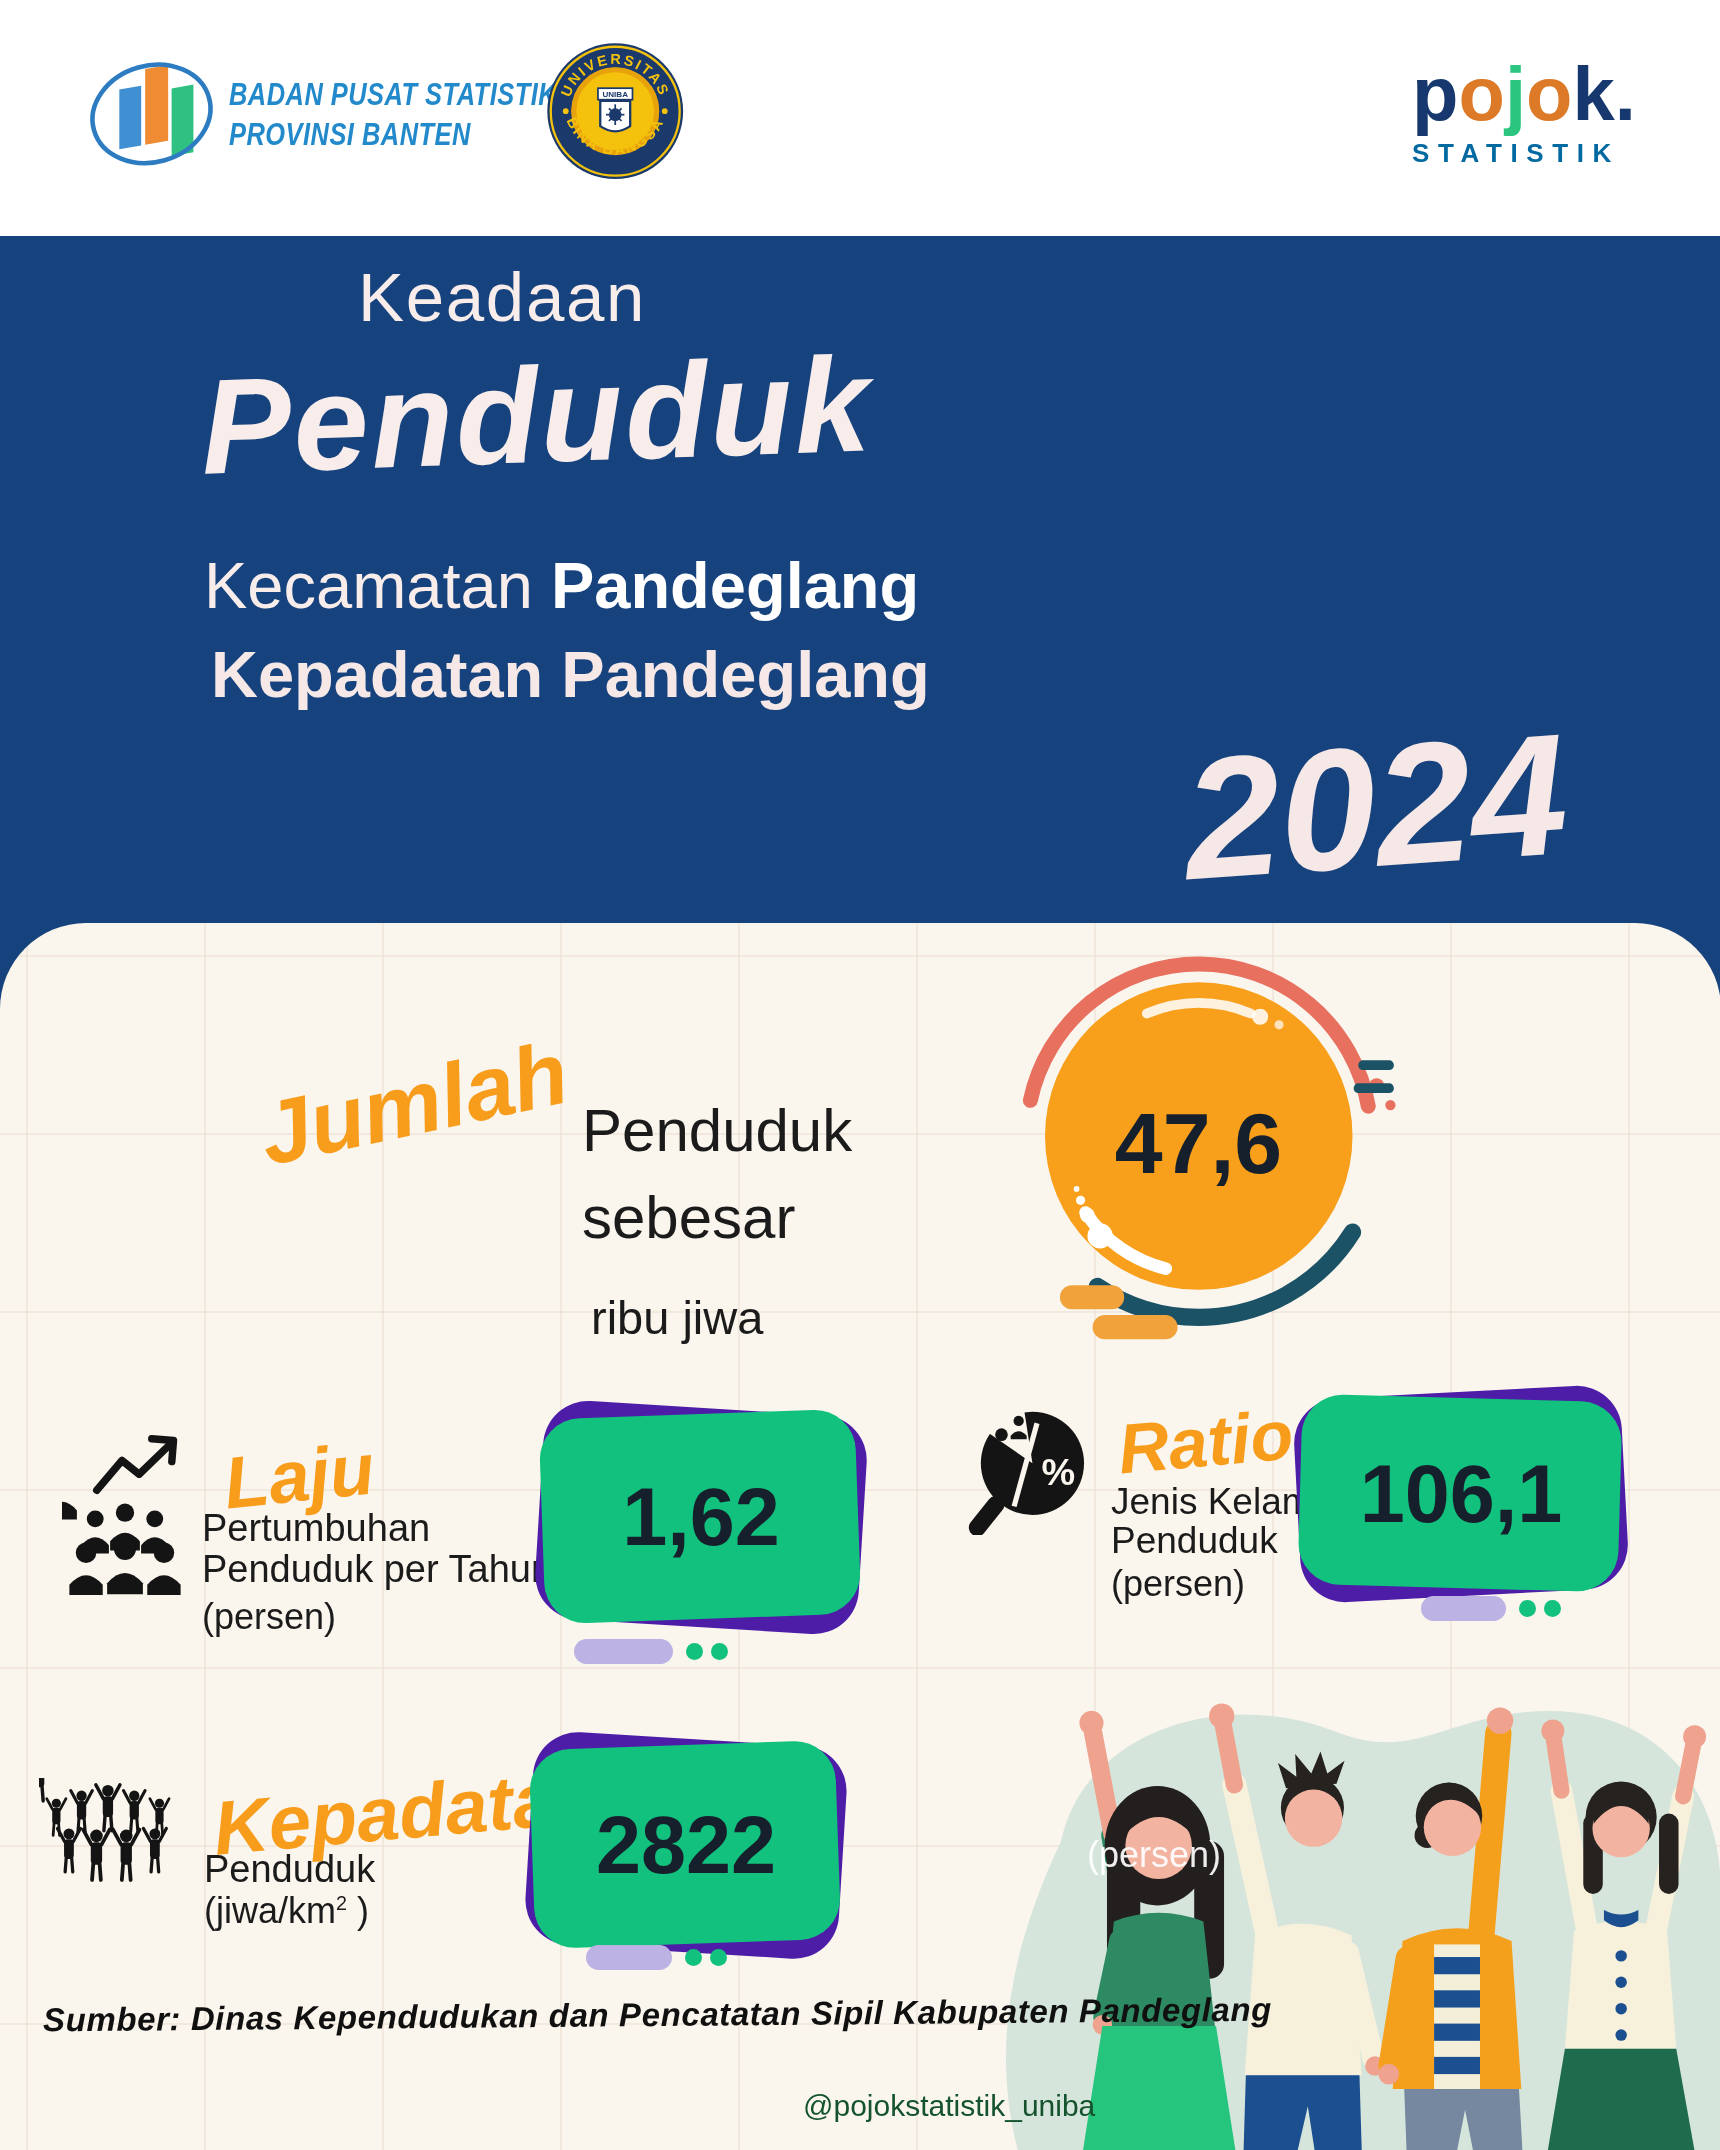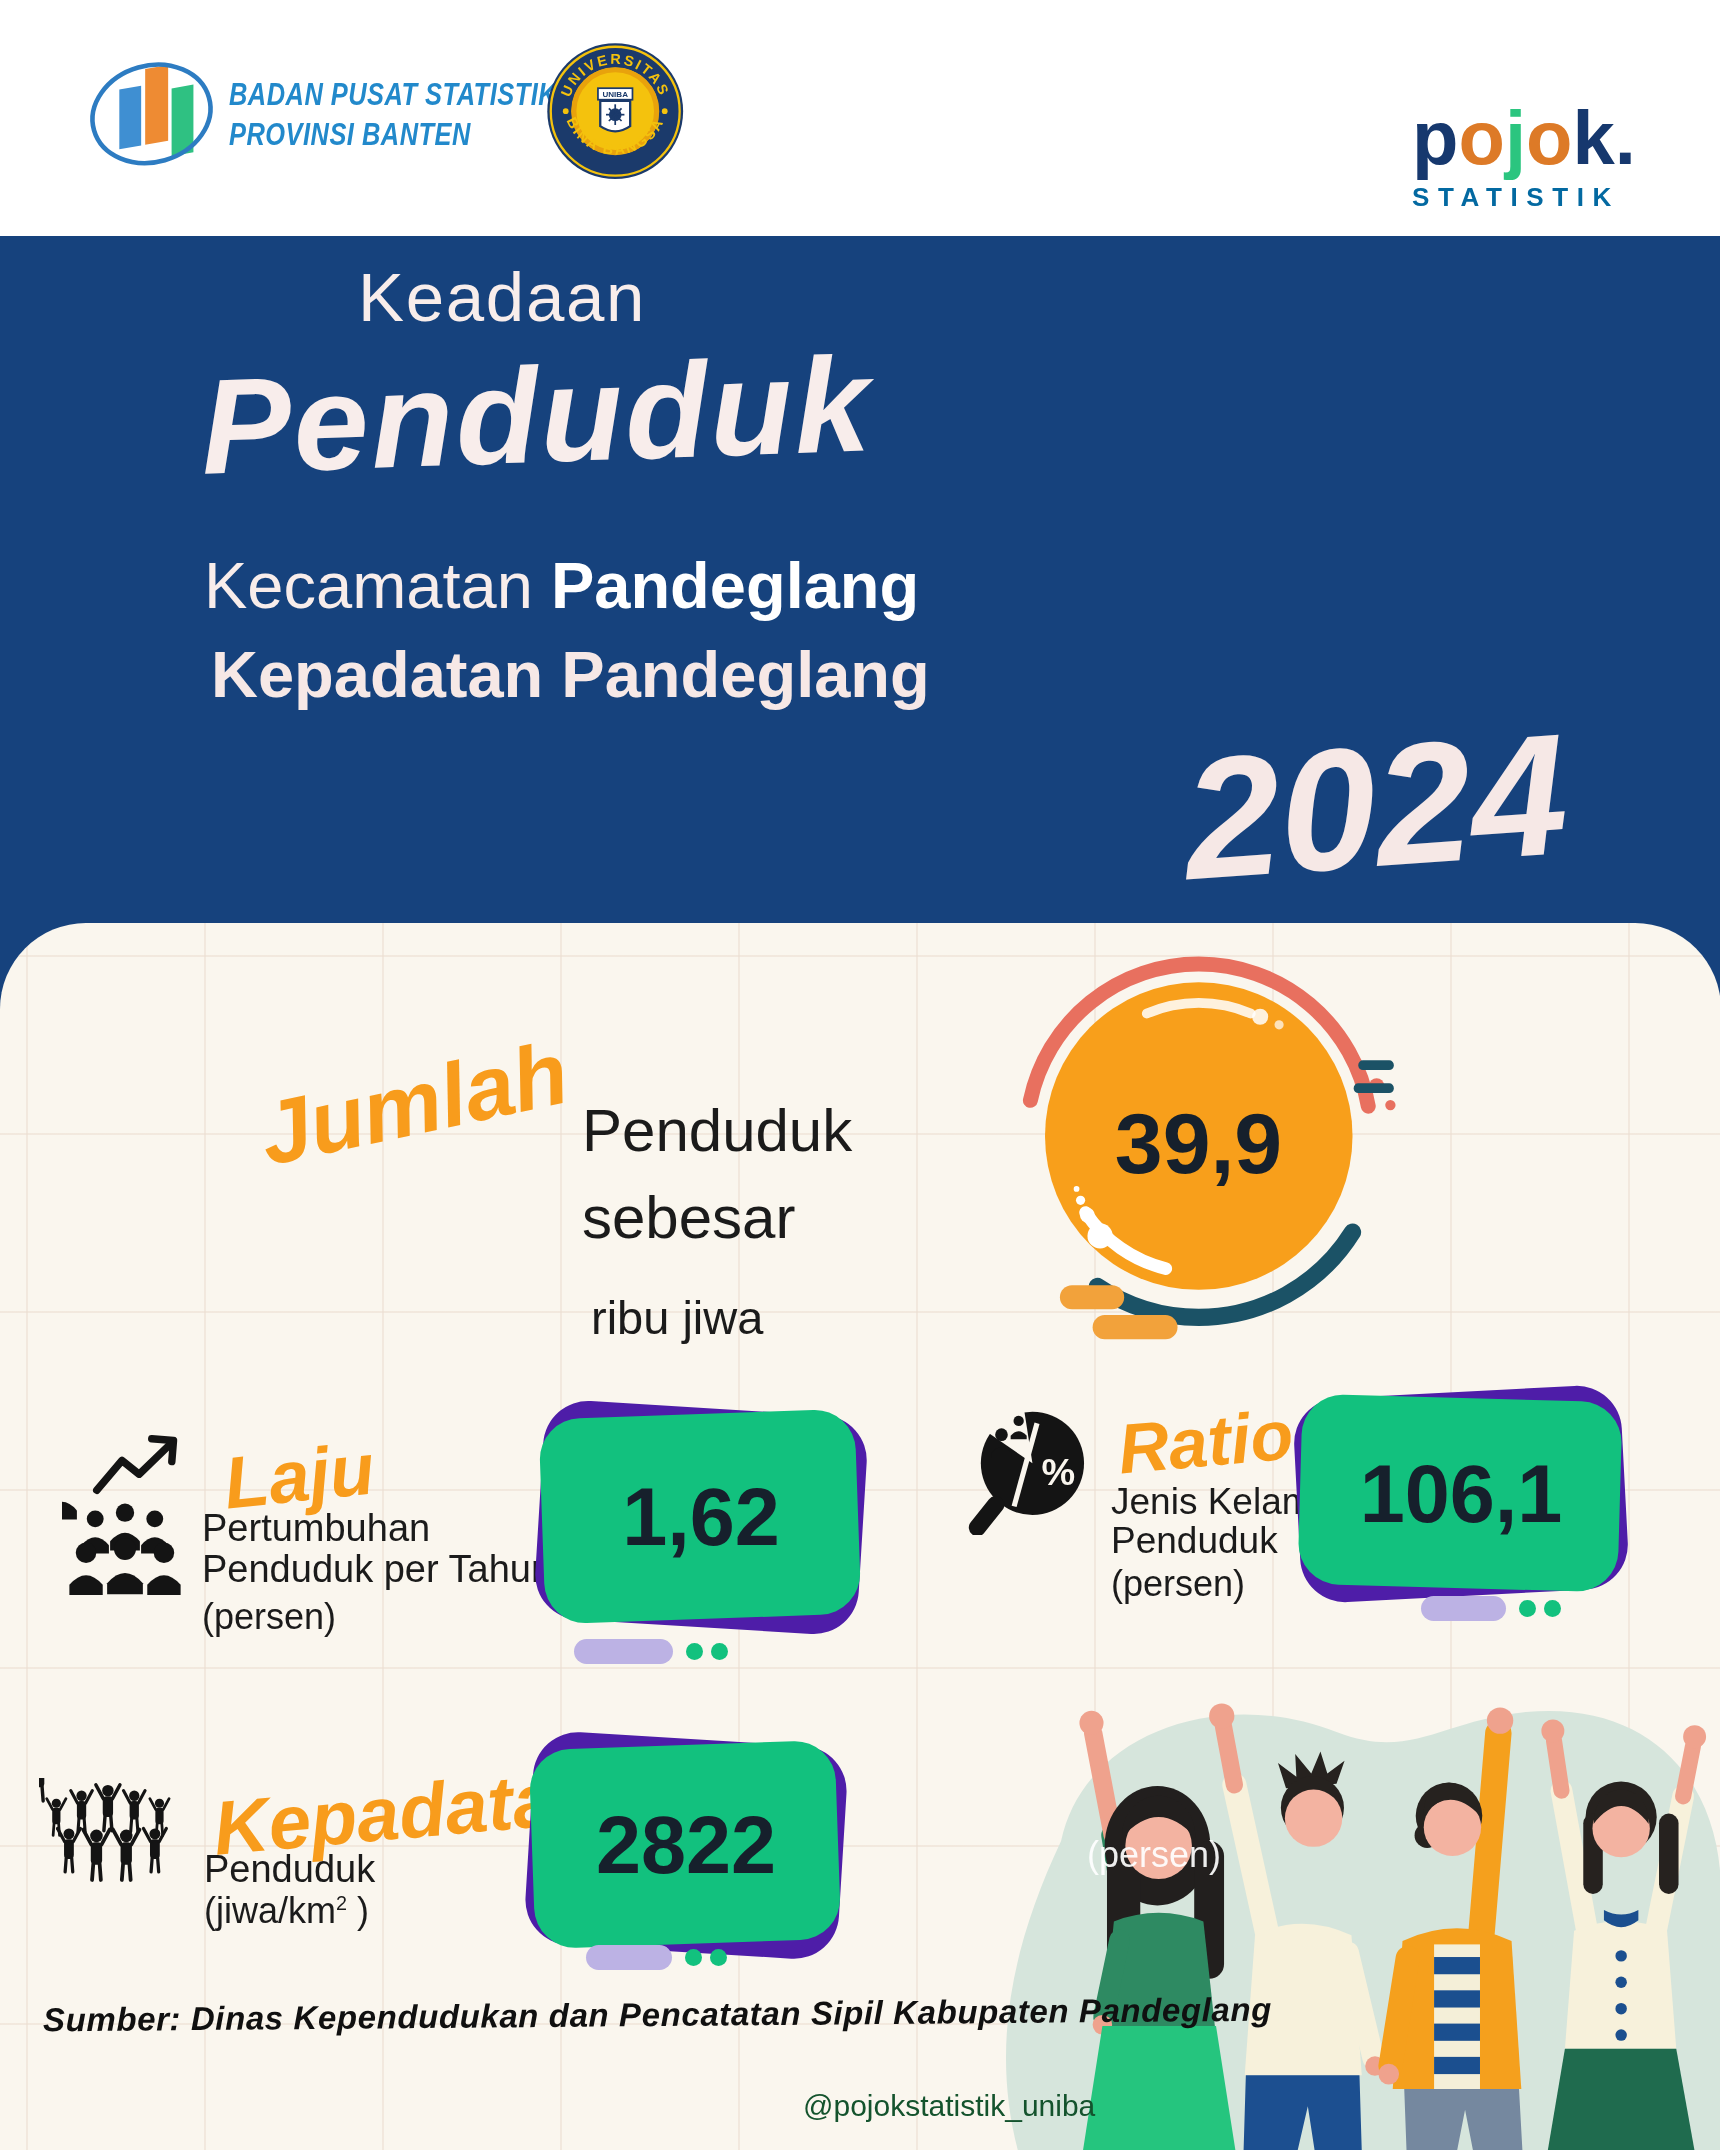--- a/index.html
+++ b/index.html
@@ -90,21 +90,21 @@
         <circle cx="122" cy="128" r="11" fill="#1B3A6B"></circle>
         <g stroke="#1B3A6B" stroke-width="3">
           <line x1="122" y1="110" x2="122" y2="146"></line>
             <line x1="106" y1="128" x2="138" y2="128"></line>
           <line x1="111" y1="117" x2="133" y2="139"></line>
             <line x1="133" y1="117" x2="111" y2="139"></line>
         </g>
       </svg>
     </span>
 
-    <div class="abs" style="left:1412px;top:56px;margin-top:44px;">
+    <div class="abs" style="left:1412px;top:56px;">
       <div class="pojok-word" style="font-size:76px;line-height:1;">
         <span style="color:#16386E">p</span><span style="color:#DD7A27">o</span><span style="color:#2BC57F">j</span><span style="color:#DD7A27">o</span><span style="color:#16386E">k</span><span style="color:#16386E">.</span>
       </div>
       <div class="pojok-sub" style="font-size:26px;letter-spacing:8.6px;margin-top:5.7px;">STATISTIK</div>
     </div>
   </div>
 
   <div id="hero" class="abs"></div>
 
   <div class="abs hero-light" style="left:358px;top:258px;font-size:69px;z-index:3;letter-spacing:1.7px;">Keadaan</div>
@@ -151,21 +151,21 @@
       <circle cx="497" cy="132" r="14" fill="#ffffff" opacity=".85"></circle>
       <circle cx="530" cy="146" r="8" fill="#ffffff" opacity=".7"></circle>
 
       <circle cx="390" cy="340" r="238" fill="none" stroke="#ffffff" stroke-width="22" stroke-linecap="round" pathLength="360" stroke-dasharray="42 318" stroke-dashoffset="-104"></circle>
       <circle cx="218" cy="514" r="22" fill="#ffffff"></circle>
       <circle cx="196" cy="478" r="13" fill="#ffffff"></circle>
       <circle cx="184" cy="452" r="8" fill="#ffffff"></circle>
       <circle cx="177" cy="432" r="5" fill="#ffffff"></circle>
     </svg>
   </span>
-  <div class="abs num" style="left:1084px;top:1094px;width:229px;text-align:center;font-size:86px;z-index:4;">39,9</div>
+  <div class="abs num" style="left:1084px;top:1094px;width:229px;text-align:center;font-size:86px;z-index:4;">47,6</div>
 
   <span class="abs" style="left:92px;top:1433px;width:92px;height:63px;z-index:3;">
     <svg width="92" height="63" viewBox="0 0 160 110">
       <path d="M 8 100 L 52 48 L 82 72 L 140 16" fill="none" stroke="#141414" stroke-width="13" stroke-linecap="round" stroke-linejoin="round"></path>
       <path d="M 104 10 L 142 13 L 139 50" fill="none" stroke="#141414" stroke-width="13" stroke-linecap="round" stroke-linejoin="round"></path>
     </svg>
   </span>
   <div class="abs script orange-script" style="left:224px;top:1434px;font-size:73px;z-index:3;transform:rotate(-6deg);">Laju</div>
 
   <span class="abs" style="left:62px;top:1501px;width:126px;height:95px;z-index:3;">

